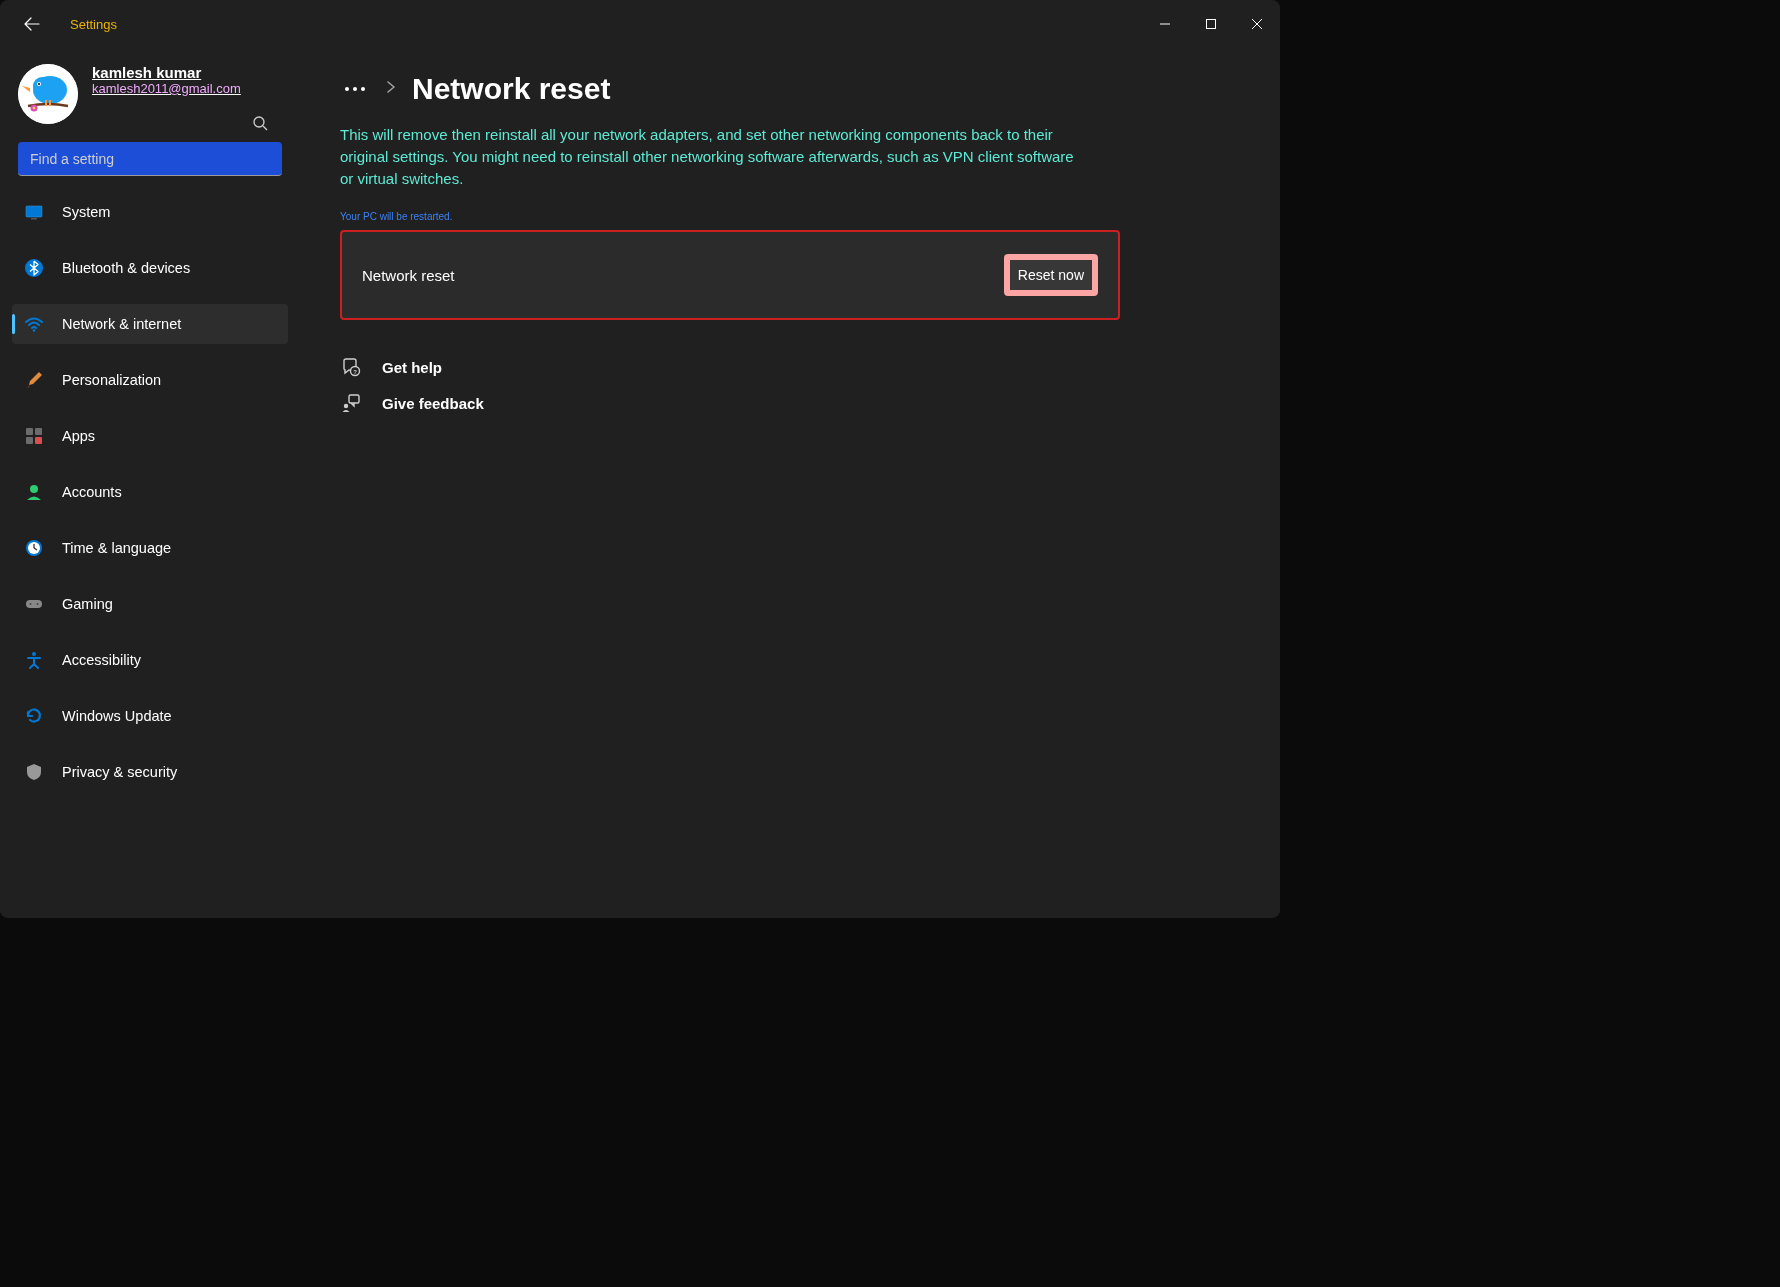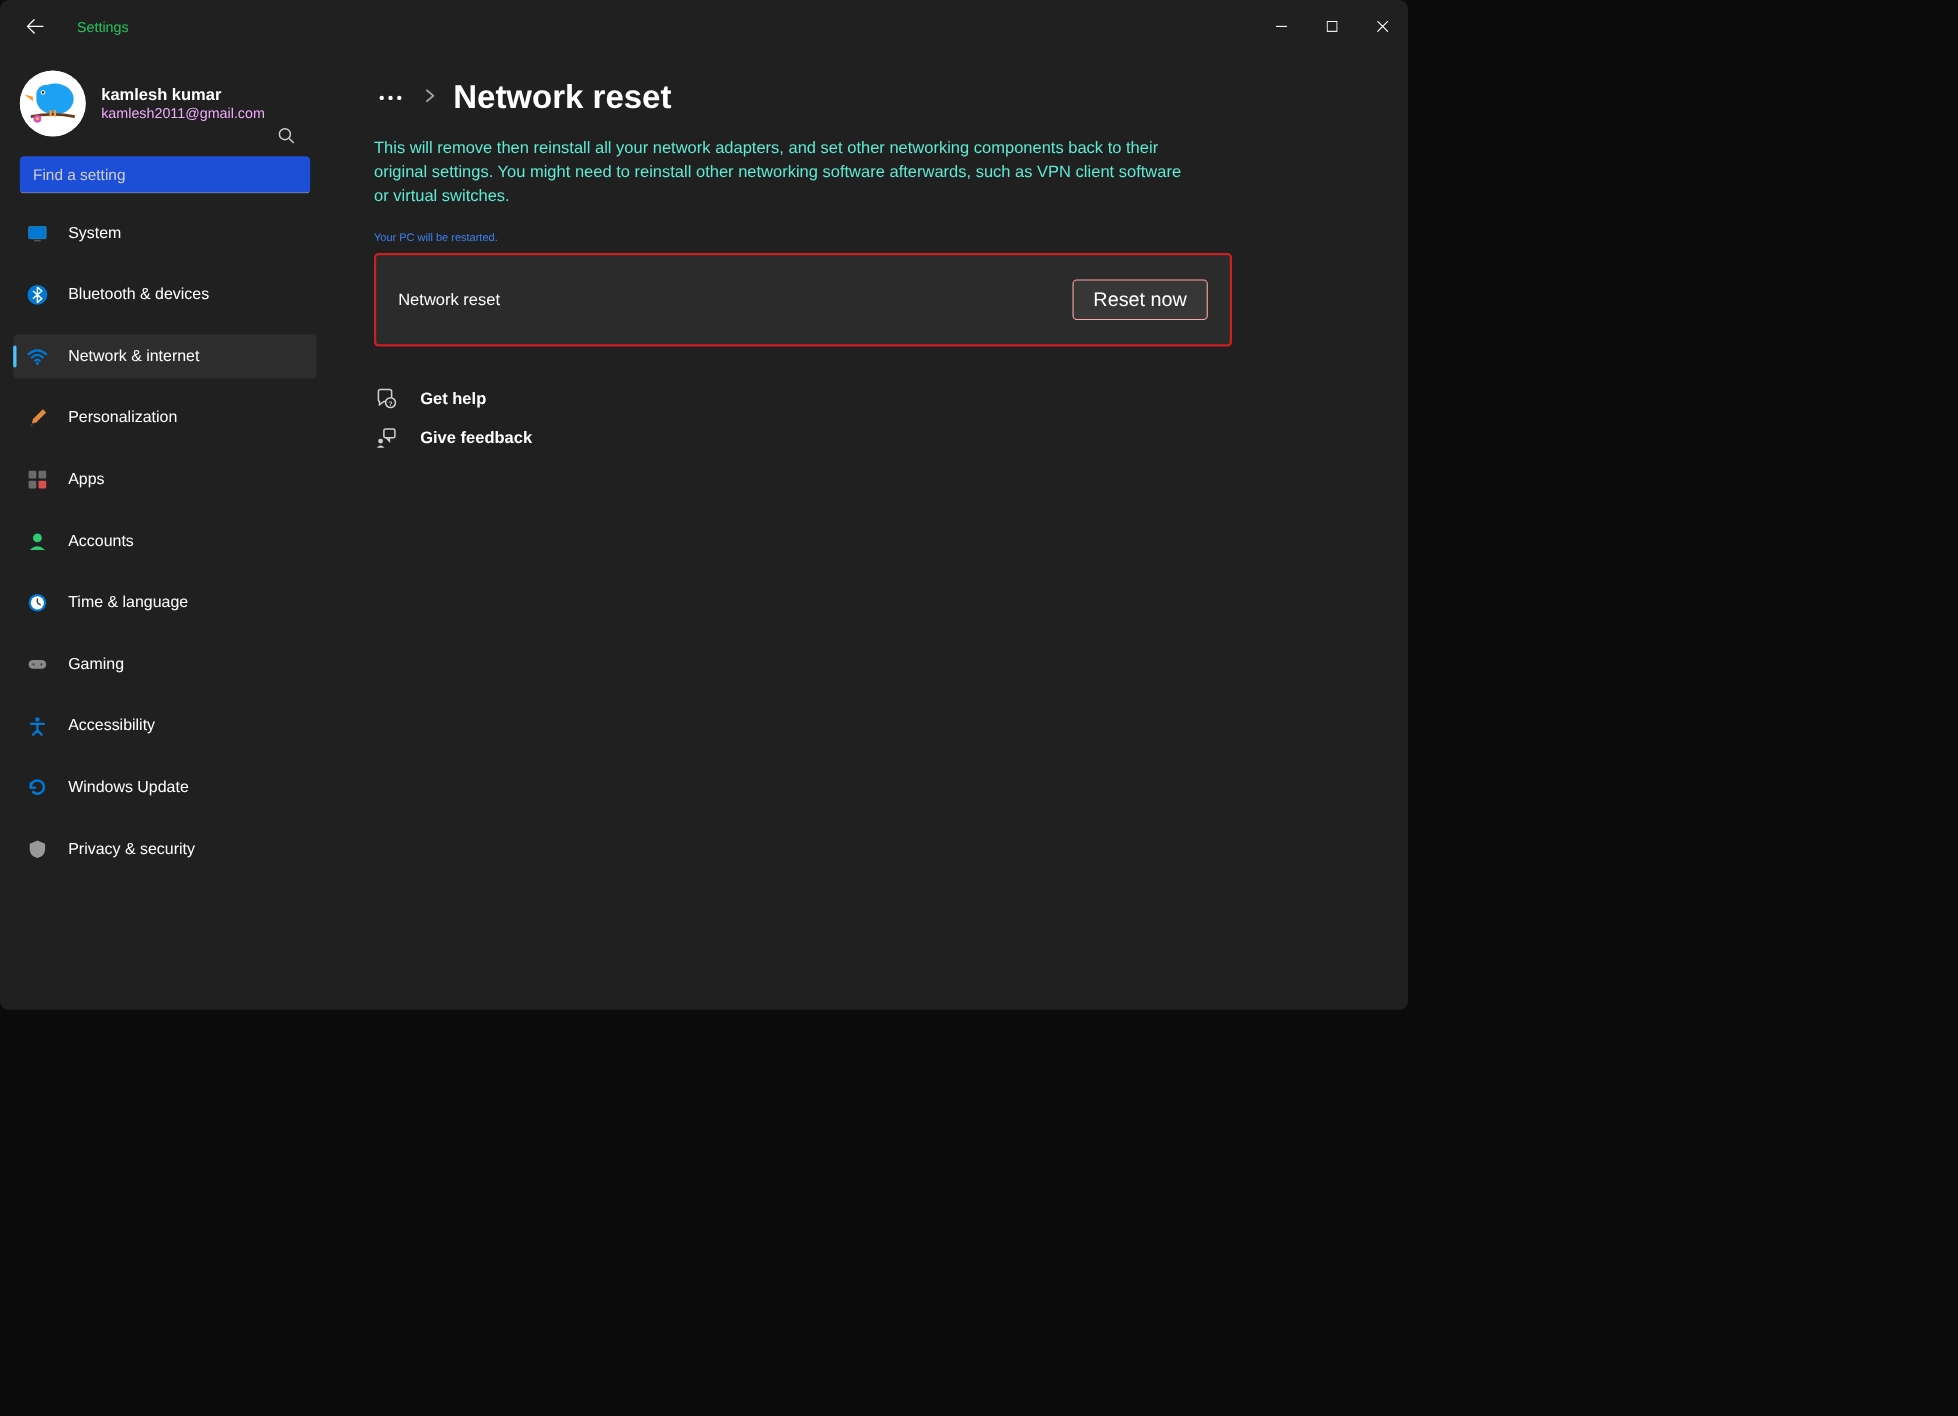--- a/index.html
+++ b/index.html
@@ -32,21 +32,21 @@
     display: flex;
     align-items: center;
     gap: 18px;
   }
   .back-btn {
     width: 40px; height: 40px;
     display: flex; align-items: center; justify-content: center;
     border-radius: 4px;
     cursor: pointer;
   }
-  .title-text { font-size: 13px; font-weight: 500; color: #22c55e; }
+  .title-text { font-size: 13px; font-weight: 500; color: #eab308; }
   .win-controls { display: flex; }
   .win-btn {
     width: 46px; height: 32px;
     display: flex; align-items: center; justify-content: center;
     cursor: pointer;
   }
 
   
   .body {
     flex: 1;
@@ -54,24 +54,25 @@
     overflow: hidden;
   }
   .sidebar {
     width: 300px;
     padding: 10px 6px 0 6px;
     display: flex;
     flex-direction: column;
   }
   .user-block {
     display: flex;
-    align-items: center;
+    align-items: flex-start;
     gap: 14px;
     padding: 6px 12px 18px 12px;
     cursor: pointer;
+    text-decoration: underline;
   }
   .avatar {
     width: 60px; height: 60px;
     border-radius: 50%;
     background: radial-gradient(circle at 30% 30%, #ffffff 0%, #f5fbff 40%, #e8f5ff 100%);
     position: relative;
     overflow: hidden;
     flex-shrink: 0;
   }
   .avatar svg { width: 100%; height: 100%; }
@@ -171,25 +172,25 @@
     padding: 22px 20px;
     display: flex;
     align-items: center;
     justify-content: space-between;
     max-width: 780px;
     margin-bottom: 36px;
   }
   .card-label { font-size: 15px; }
   .reset-btn {
     background: #373737;
-    border: 1px solid #fca5a5;
+    border: 6px solid #fca5a5;
     border-radius: 4px;
-    padding: 7px 18px;
+    padding: 7px 8px;
     color: #ffffff;
-    font-size: 18px;
+    font-size: 14px;
     cursor: pointer;
   }
 
   .help-links { display: flex; flex-direction: column; gap: 14px; font-weight: bold; }
   .help-link {
     display: flex;
     align-items: center;
     gap: 20px;
     font-size: 15px;
     cursor: pointer;

